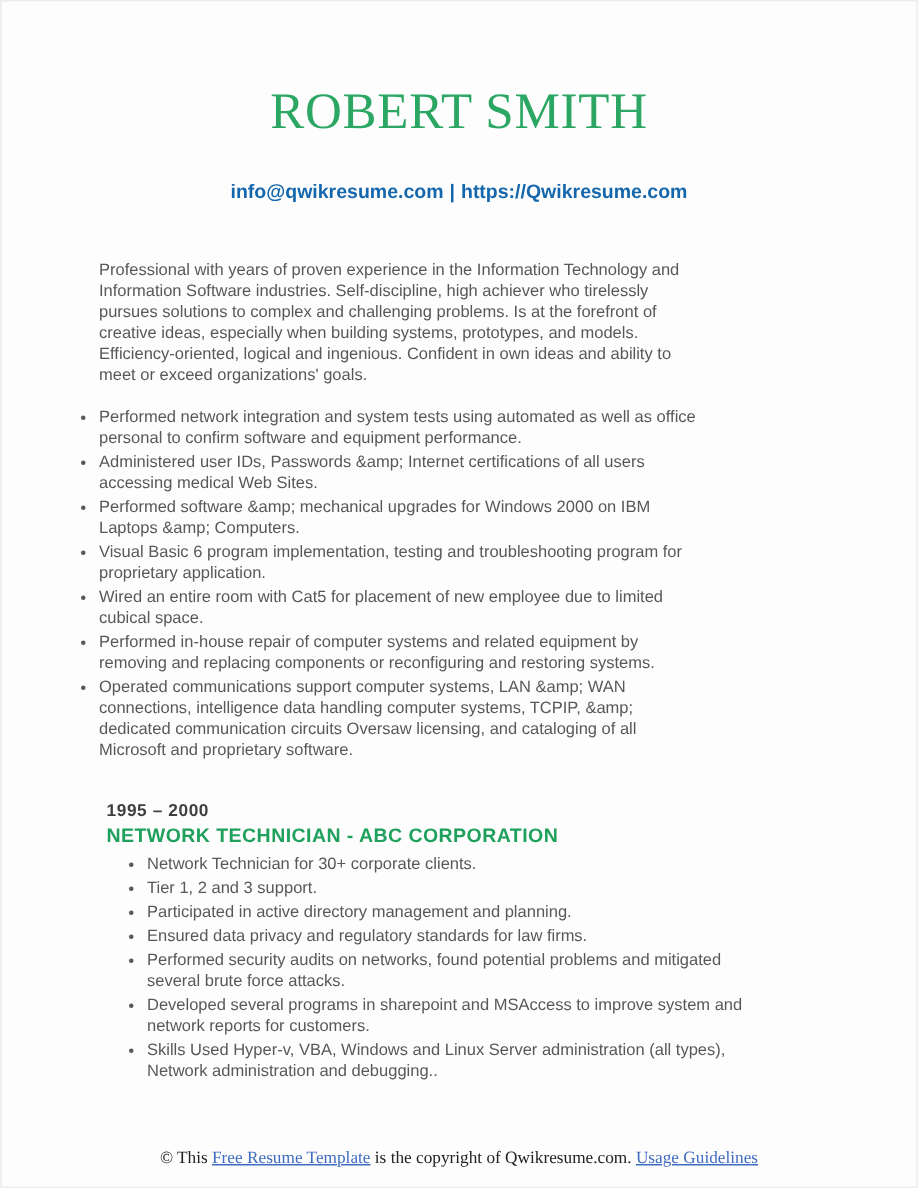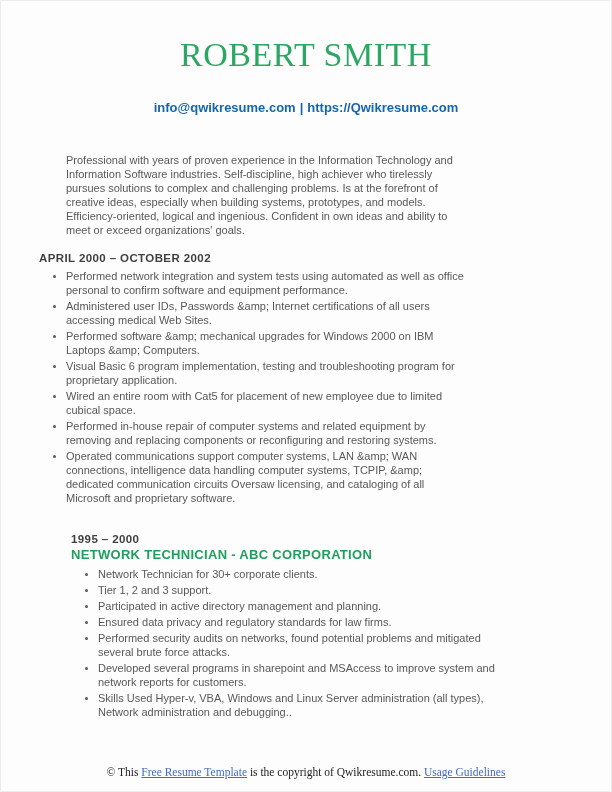--- a/index.html
+++ b/index.html
@@ -3,21 +3,21 @@
 <meta charset="utf-8">
 <style>
   html, body { margin:0; padding:0; background:#ffffff; }
   .page {
     width:612px; height:792px; box-sizing:border-box; position:relative;
     background:#fdfdfd; border:1px solid #ececec; overflow:hidden;
     font-family:"Liberation Sans", sans-serif;
     -webkit-font-smoothing:antialiased;
   }
   
-  .header { text-align:center; padding-top:36px; }
+  .header { text-align:center; padding-top:56px; }
   .name {
     font-family:"Liberation Serif", serif;
     font-size:34px; line-height:36px; font-weight:400;
     color:var(--accent-name); letter-spacing:0.5px;
   }
   .job-title {
     font-size:19px; line-height:22px; font-weight:bold;
     color:var(--text-dark); margin-top:2px; letter-spacing:0.2px;
   }
   .contact {
@@ -68,21 +68,20 @@
     <div class="name">ROBERT SMITH</div>
     <div class="contact">
       <a>info@qwikresume.com</a><span class="sep">|</span><a>https://Qwikresume.com</a>
     </div>
   </div>
 
   <div class="summary">Professional with years of proven experience in the Information Technology and Information Software industries. Self-discipline, high achiever who tirelessly pursues solutions to complex and challenging problems. Is at the forefront of creative ideas, especially when building systems, prototypes, and models. Efficiency-oriented, logical and ingenious. Confident in own ideas and ability to meet or exceed organizations' goals.</div>
 
   <div class="sections">
   <div class="section">
-    <div class="dates">APRIL 2000 – OCTOBER 2002</div>
     <ul class="bullets">
           <li>Performed network integration and system tests using automated as well as office personal to confirm software and equipment performance.</li>
           <li>Administered user IDs, Passwords &amp;amp; Internet certifications of all users accessing medical Web Sites.</li>
           <li>Performed software &amp;amp; mechanical upgrades for Windows 2000 on IBM Laptops &amp;amp; Computers.</li>
           <li>Visual Basic 6 program implementation, testing and troubleshooting program for proprietary application.</li>
           <li>Wired an entire room with Cat5 for placement of new employee due to limited cubical space.</li>
           <li>Performed in-house repair of computer systems and related equipment by removing and replacing components or reconfiguring and restoring systems.</li>
           <li>Operated communications support computer systems, LAN &amp;amp; WAN connections, intelligence data handling computer systems, TCPIP, &amp;amp; dedicated communication circuits Oversaw licensing, and cataloging of all Microsoft and proprietary software.</li>
         </ul>
   </div>

